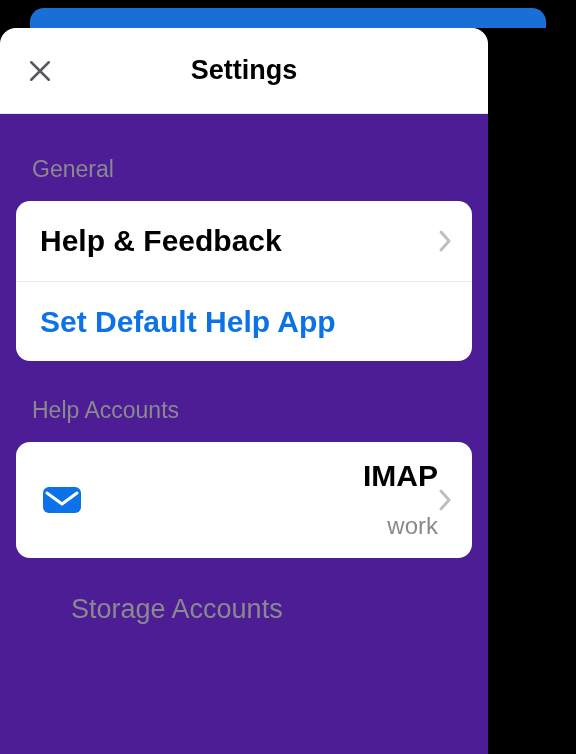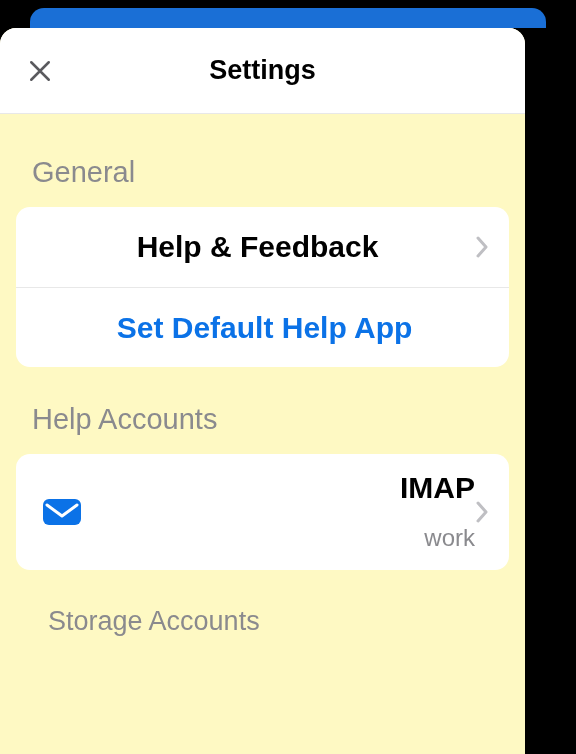--- a/index.html
+++ b/index.html
@@ -19,24 +19,24 @@
       height:28px;
       padding-top:8px;
     }
     .top-bar-inner{
       background:#1a6fd6;
       height:20px;
       margin:0 30px;
       border-radius:14px 14px 0 0;
     }
     .sheet {
-      background: #fef9c3;
+      background: #4c1d95;
       border-radius: 16px 16px 0 0;
       height: calc(754px - 28px);
-      width: 525px;
+      width: 488px;
       position: relative;
       overflow: hidden;
     }
     .header {
       height: 86px;
       background: #ffffff;
       display: flex;
       align-items: center;
       justify-content: center;
       position: relative;
@@ -60,42 +60,41 @@
     }
     .header-title {
       font-size: 27px;
       font-weight: 700;
       color: #000;
     }
     .content {
       padding: 0;
     }
     .section-header {
-      font-size: 29px;
+      font-size: 23px;
       font-weight: 500;
       color: #8a8a8e;
       padding: 42px 32px 18px 32px;
     }
     .section-header.tight {
       padding-top: 36px;
     }
     .group {
       background: #fff;
       margin: 0 16px;
       border-radius: 14px;
       overflow: hidden;
     }
     .row {
       min-height: 80px;
       padding: 0 20px 0 24px;
       display: flex;
       align-items: center;
       cursor: pointer;
       position: relative;
-      text-align: center;
     }
     .row + .row {
       border-top: 1px solid #e8e8e8;
     }
     .row-label {
       font-size: 30px;
       font-weight: 600;
       color: #000;
       flex: 1;
     }
@@ -161,21 +160,22 @@
       border: 4px solid #d40000;
       pointer-events:none;
     }
     .row.add-row {
       min-height: 76px;
     }
     .storage-header{
       font-size:27px;
       font-weight:500;
       color:#8a8a8e;
-      padding: 36px 32px 0 48px;
+      padding: 36px 32px 0 32px;
+      margin-left: 39px;
     }
   </style>
 </head>
 <body>
 
 <div class="top-bar-wrap">
   <div class="top-bar-inner"></div>
 </div>
 
 <div class="sheet">

